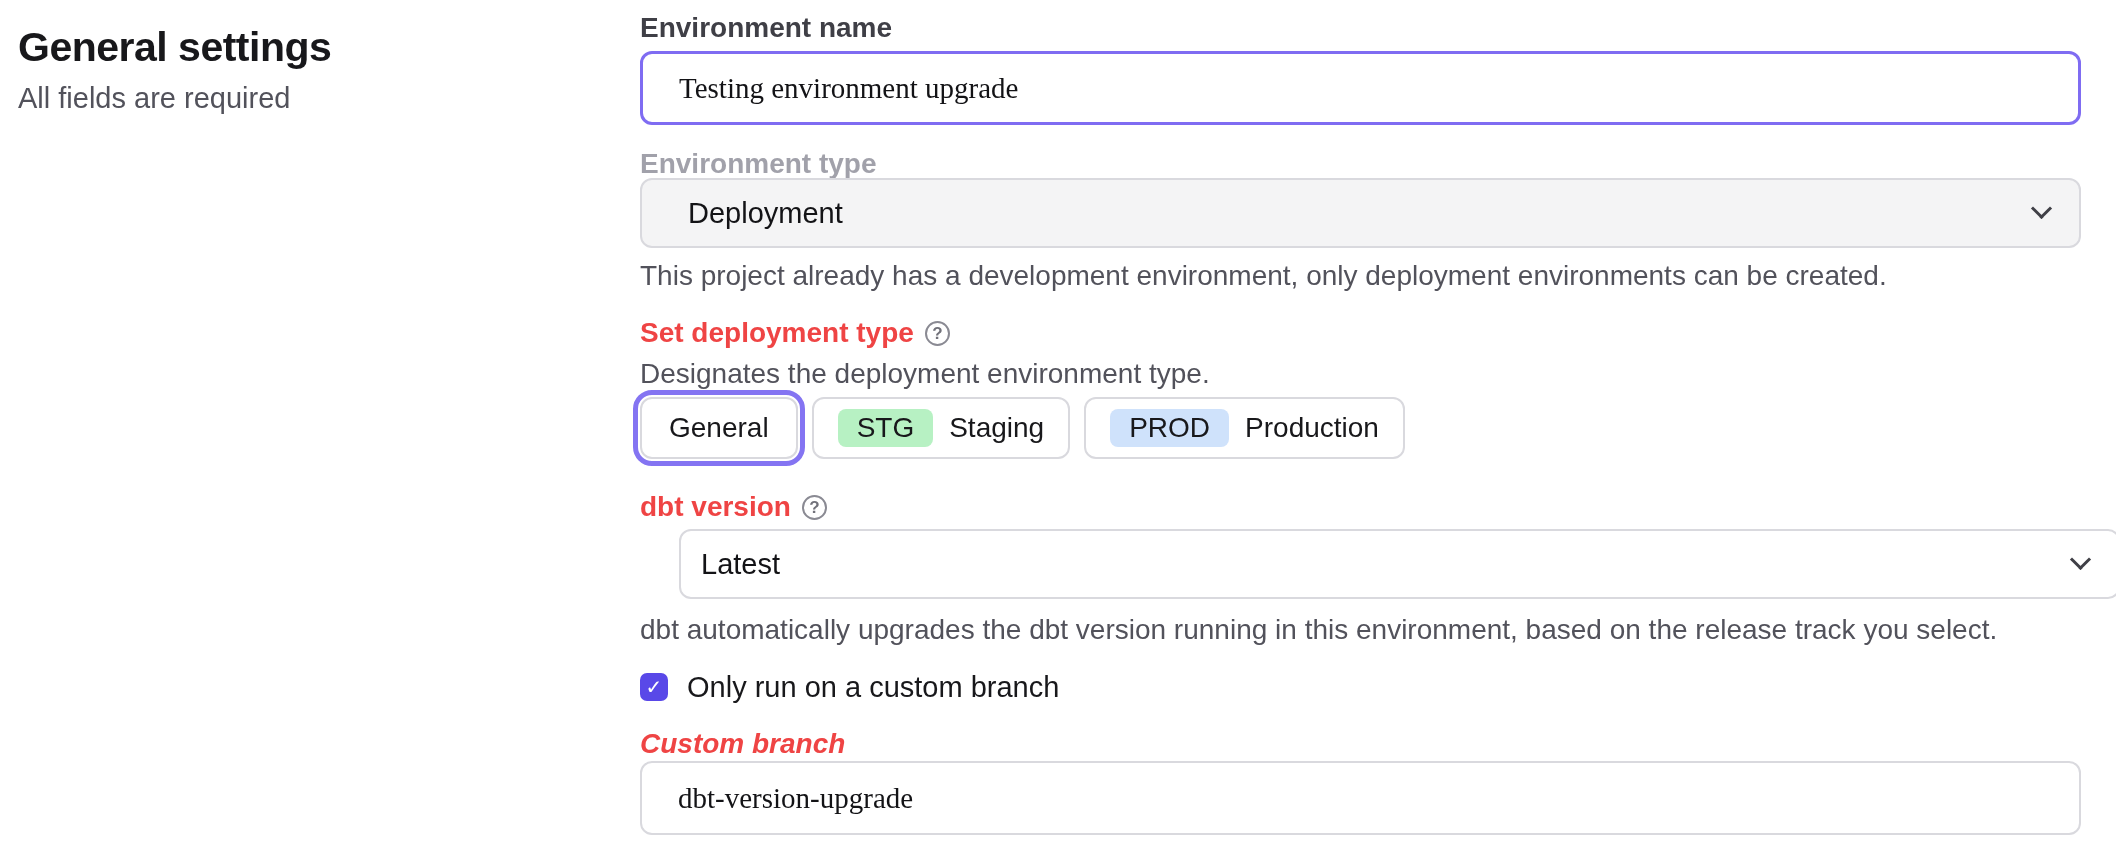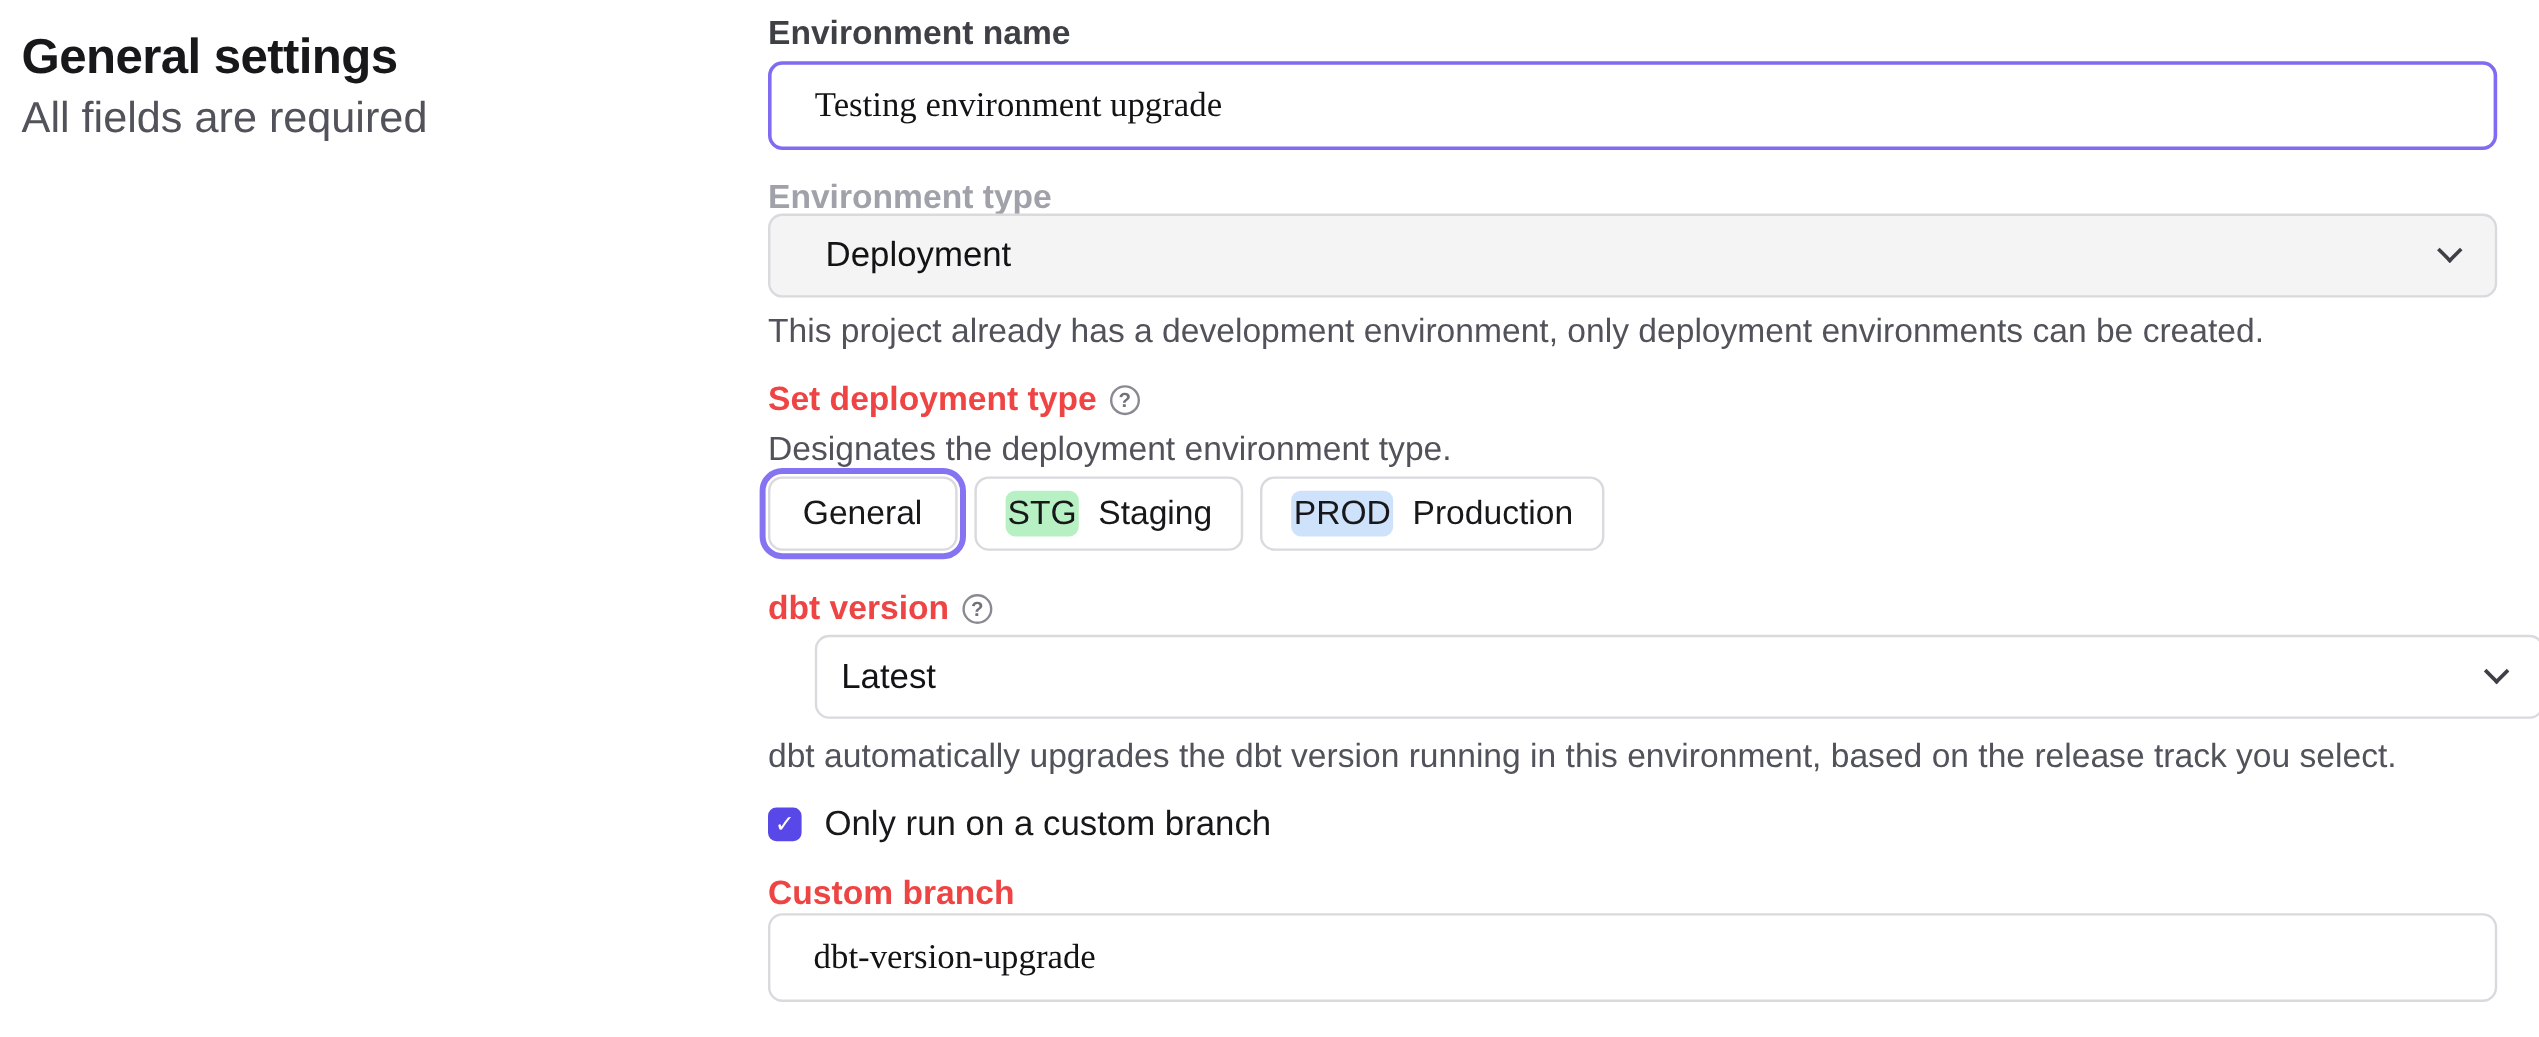--- a/index.html
+++ b/index.html
@@ -7,21 +7,21 @@
     width: 2116px; height: 864px;
     background: #ffffff;
     font-family: "Liberation Sans", "DejaVu Sans", sans-serif;
     overflow: hidden;
   }
   .page { position: relative; width: 2116px; height: 864px; }
 
   
   .left-col { position: absolute; left: 18px; top: 24px; width: 560px; }
   .page-title { font-size: 41px; font-weight: 600; color: #18181b; line-height: 46px; letter-spacing: -0.5px; }
-  .page-subtitle { margin-top: 13px; font-size: 36px; font-weight: 400; color: #52525b; line-height: 30px; }
+  .page-subtitle { margin-top: 13px; font-size: 29px; font-weight: 400; color: #52525b; line-height: 30px; }
 
   
   .form-col { position: absolute; left: 640px; top: 0; width: 1441px; }
 
   .field-label { display: block; font-size: 28px; line-height: 28px; font-weight: 600; color: #3f3f46; }
   .field-label.heavy { font-weight: 700; color: #ef4444; }
   .field-label.disabled { color: #a1a1aa; }
 
   .label-row { display: flex; align-items: center; }
 
@@ -60,21 +60,21 @@
   .button-row { display: flex; align-items: center; gap: 14px; }
   .type-btn {
     height: 62px; background: #ffffff;
     border: 2px solid #d9d9de; border-radius: 12px;
     display: inline-flex; align-items: center; gap: 16px;
     padding: 0 24px; font-size: 28px; color: #18181b;
     font-family: "Liberation Sans", "DejaVu Sans", sans-serif;
     cursor: pointer;
   }
   .type-btn.selected { outline: 5px solid #8474f2; outline-offset: 2px; padding: 0 27px; }
-  .badge { display: inline-block; padding: 3px 2px; border-radius: 8px; font-size: 28px; color: #18181b; }
+  .badge { display: inline-block; padding: 3px 19px; border-radius: 8px; font-size: 28px; color: #18181b; }
   .badge-stg { background: #b7f1c3; }
   .badge-prod { background: #cfe2fb; }
 
   .checkbox-row { display: flex; align-items: center; gap: 19px; }
   .checkbox {
     width: 28px; height: 28px; border-radius: 7px;
     background: #5948e8; display: inline-flex;
     align-items: center; justify-content: center;
     color: #ffffff; font-size: 20px; font-weight: 700; line-height: 1;
     cursor: pointer;
@@ -87,21 +87,21 @@
   .mt-label2   { margin-top: 25px; }
   .mt-select1  { margin-top: 0px; padding-left: 46px;  }
   .mt-helper1  { margin-top: 13px; }
   .mt-label3   { margin-top: 28px; }
   .mt-helper2  { margin-top: 12px; }
   .mt-buttons  { margin-top: 8px;  }
   .mt-label4   { margin-top: 34px; }
   .mt-select2  { margin-top: 8px; margin-left: 39px;  }
   .mt-helper3  { margin-top: 16px; }
   .mt-checkbox { margin-top: 28px; }
-  .mt-label5   { margin-top: 29px; }
+  .mt-label5   { margin-top: 29px; font-style: italic; }
   .mt-input2   { margin-top: 3px;  }
 </style>
 </head>
 <body>
 
 <div class="page">
 
   <div class="left-col">
     <h1 class="page-title">General settings</h1>
     <p class="page-subtitle">All fields are required</p>

